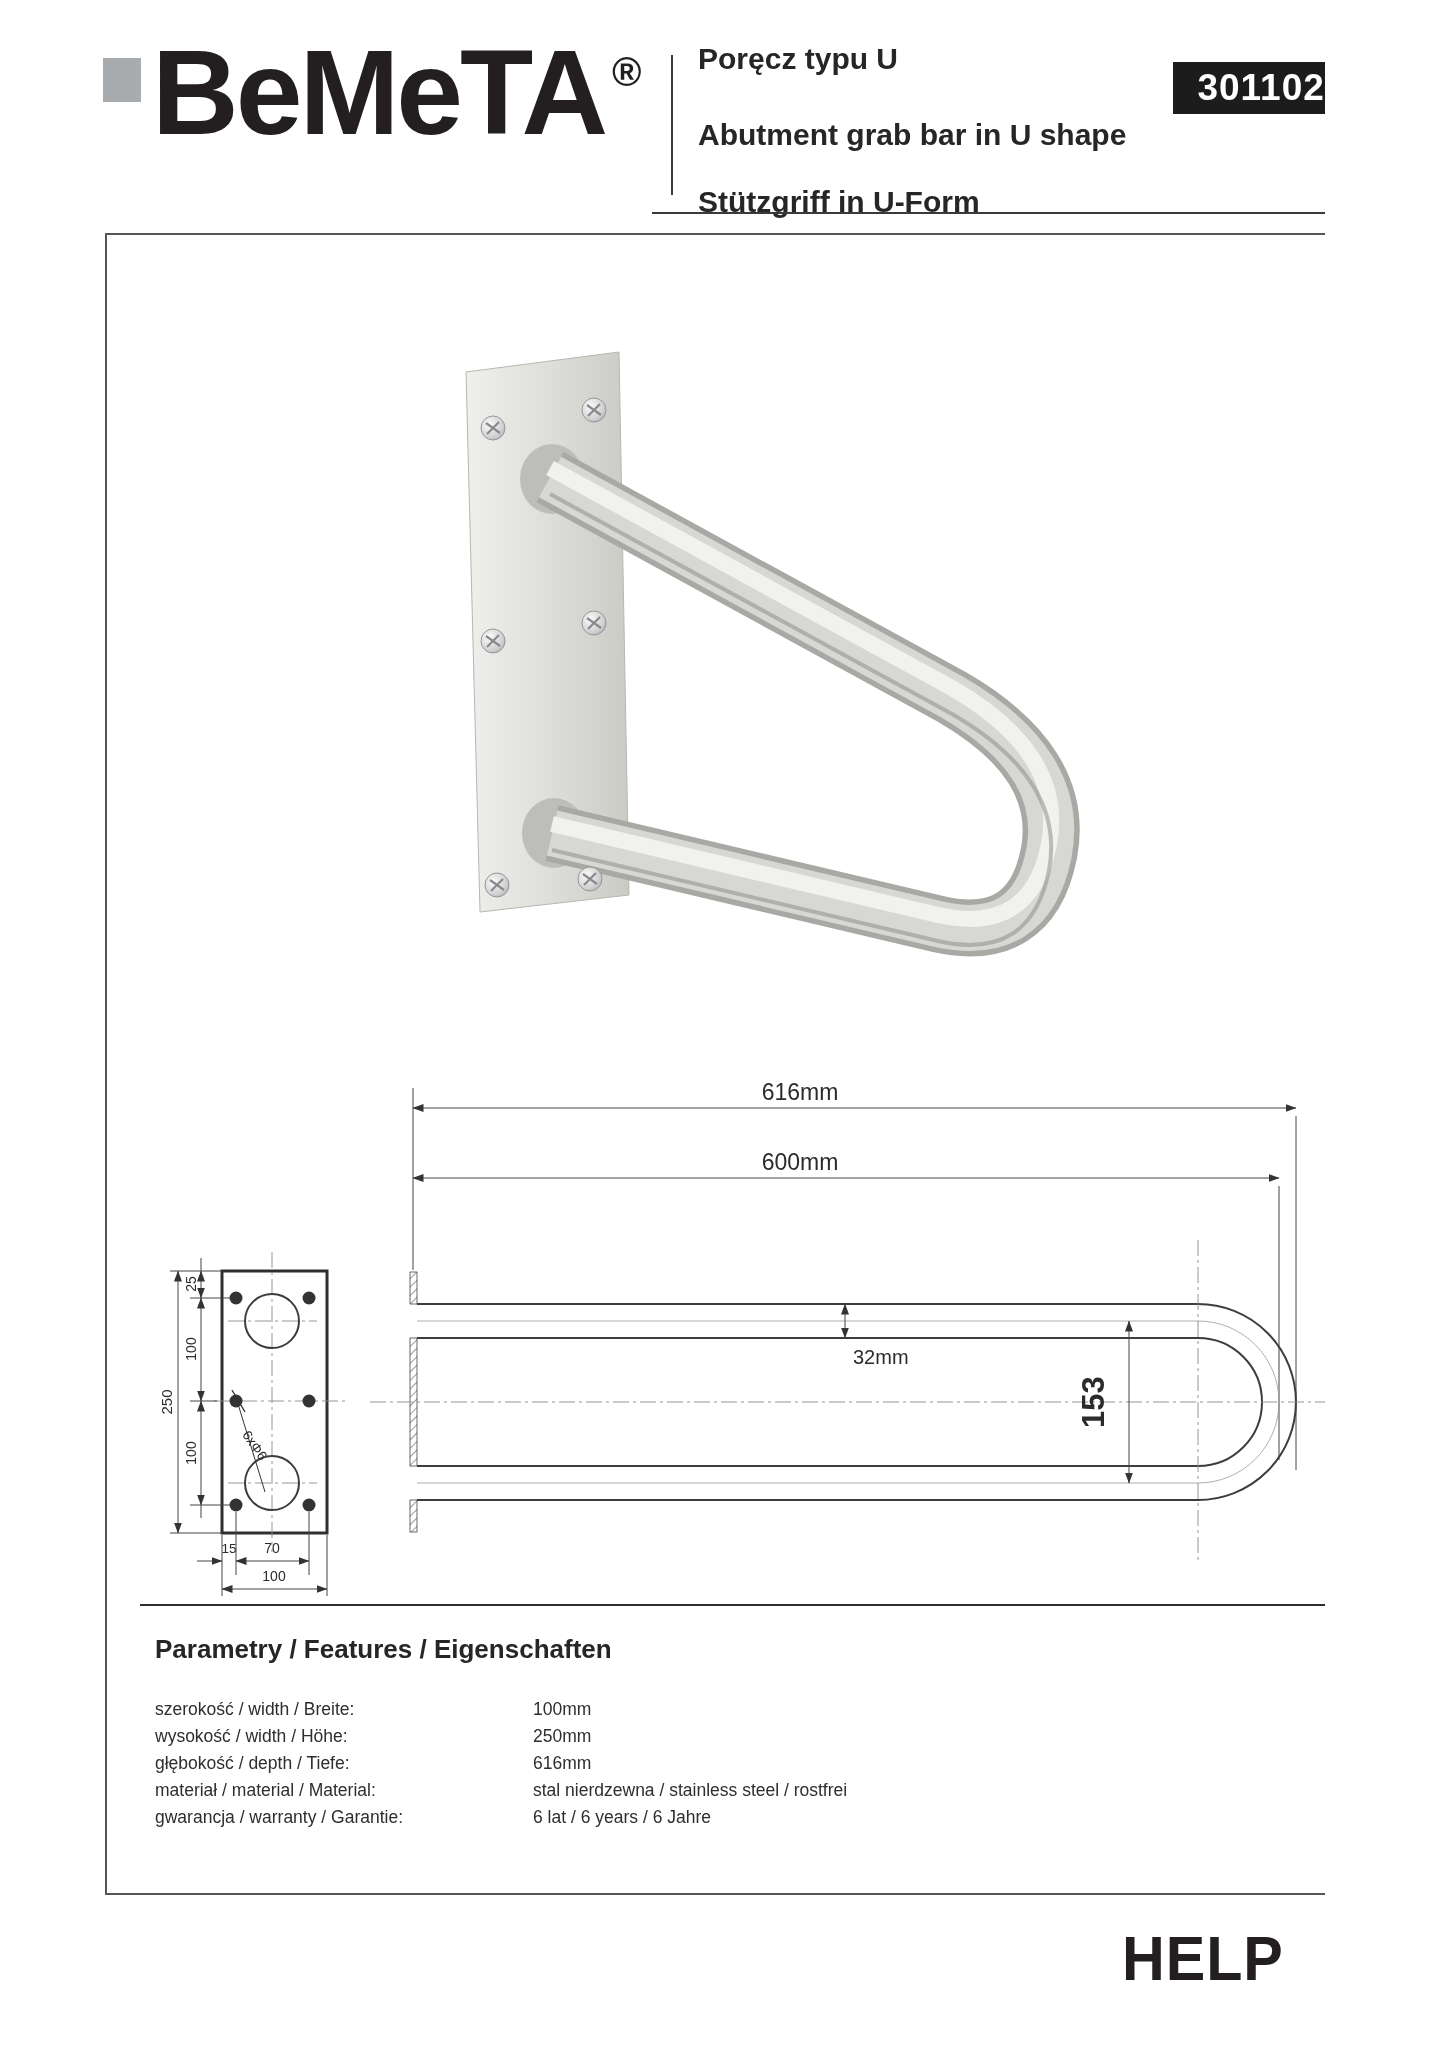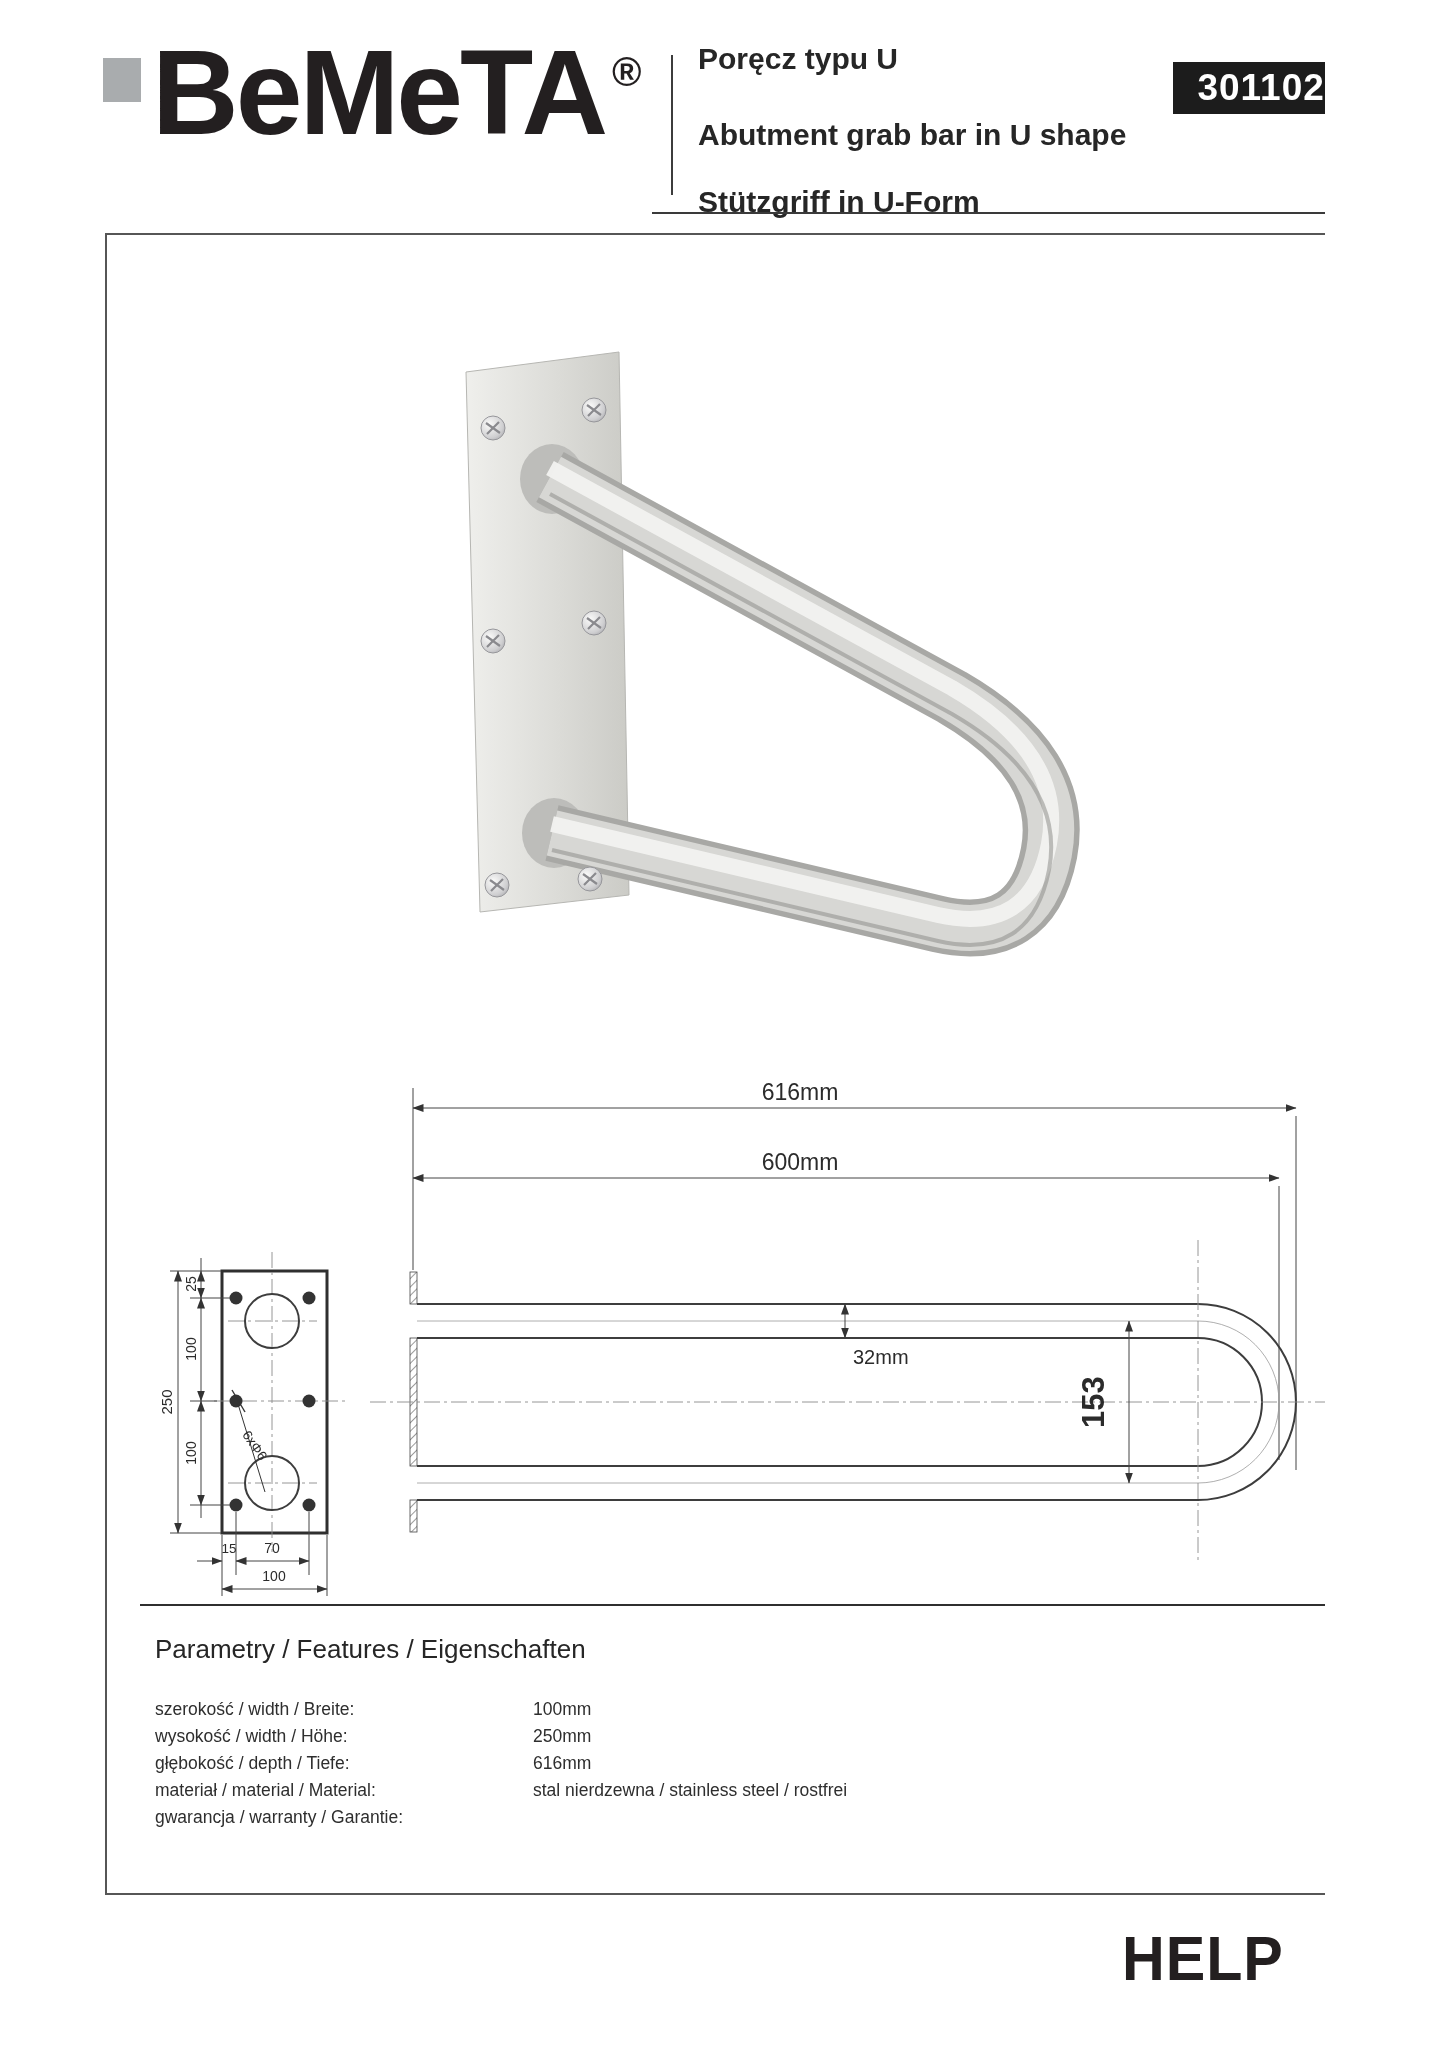--- a/index.html
+++ b/index.html
@@ -15,21 +15,21 @@
   .title-line{left:698px;width:660px;font-size:30px;font-weight:bold;color:#262626;white-space:nowrap;}
   .t1{top:42px;} .t2{top:118px;} .t3{top:185px;}
   .title-underline{left:652px;top:212px;width:786px;height:2px;background:#3a3a3a;}
   .code-box{left:1173px;top:62px;width:267px;height:52px;background:#1c1c1c;display:flex;
             align-items:center;justify-content:center;padding-right:26px;box-sizing:border-box;}
   .code-text{color:#ffffff;font-size:37px;font-weight:bold;letter-spacing:1px;}
   
   .main-box{left:105px;top:233px;width:1273px;height:1662px;border:2px solid #565656;box-sizing:border-box;}
   
   .specs-divider{left:140px;top:1604px;width:1200px;height:2px;background:#2f2f2f;}
-  .specs-title{left:155px;top:1634px;font-size:26px;font-weight:normal;color:#262626;}
+  .specs-title{left:155px;top:1634px;font-size:26px;font-weight:bold;color:#262626;}
   .specs-table{left:155px;top:1696px;width:1100px;font-size:17.5px;color:#2e2e2e;}
   .spec-row{display:grid;grid-template-columns:378px 1fr;line-height:27px;}
   
   .help{left:1122px;top:1922px;font-size:63px;font-weight:bold;color:#231f20;
         transform:scaleX(.94);transform-origin:left top;letter-spacing:1px;}
   svg text{font-family:"Liberation Sans",sans-serif;fill:#2b2b2b;}
   .dline{stroke:#444;stroke-width:1;fill:none;}
   .edge{stroke:#3d3d3d;stroke-width:2;fill:none;}
   .thick{stroke:#2f2f2f;stroke-width:3;fill:none;}
   .thin{stroke:#9a9a9a;stroke-width:.8;fill:none;}
@@ -220,18 +220,19 @@
     <div class="spec-row">
       <span>głębokość / depth / Tiefe:</span>
       <span>616mm</span>
     </div>
     <div class="spec-row">
       <span>materiał / material / Material:</span>
       <span>stal nierdzewna / stainless steel / rostfrei</span>
     </div>
     <div class="spec-row">
       <span>gwarancja / warranty / Garantie:</span>
+      <span>6 lat / 6 years / 6 Jahre</span>
     </div>
   </div>
 
   <div class="abs help">HELP</div>
 
 </div>
 
 </body></html>

